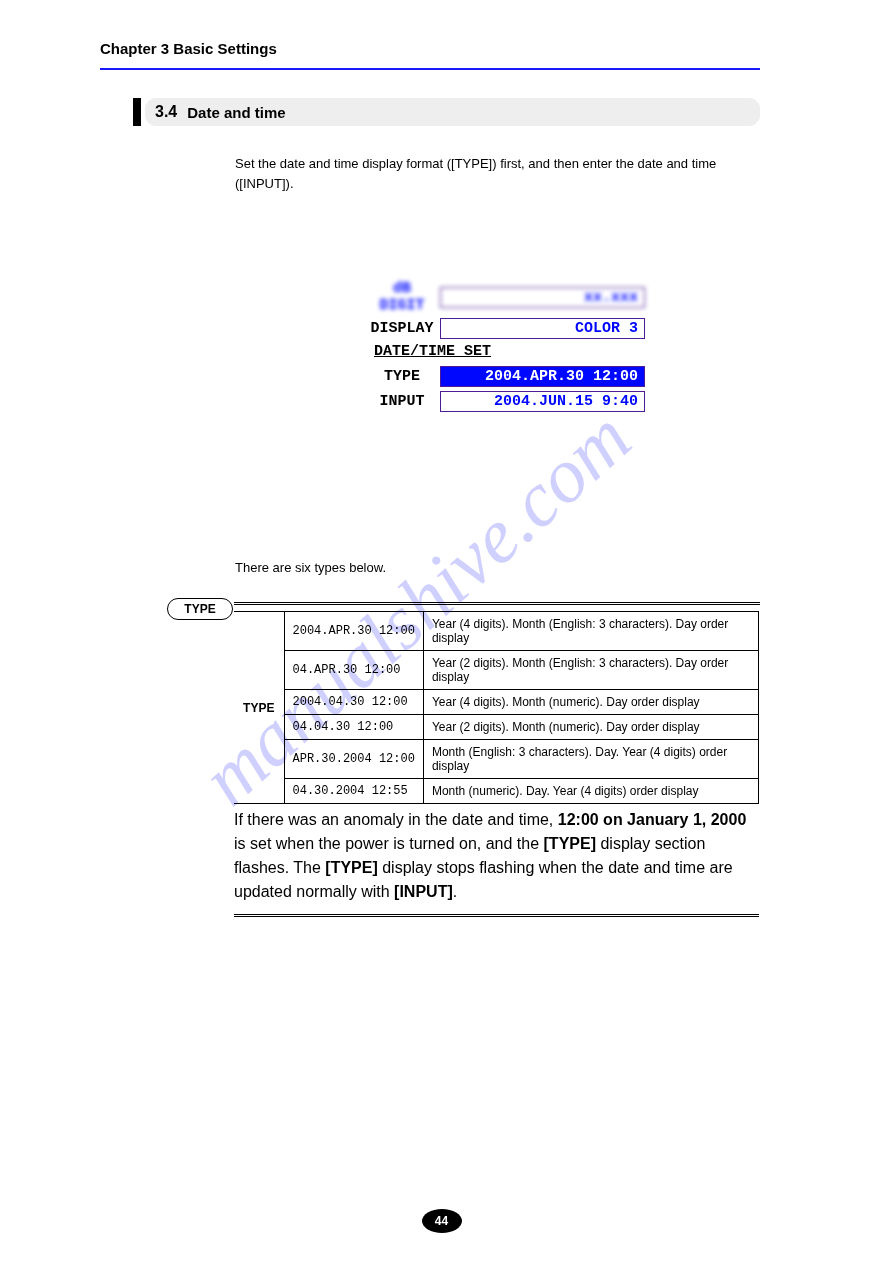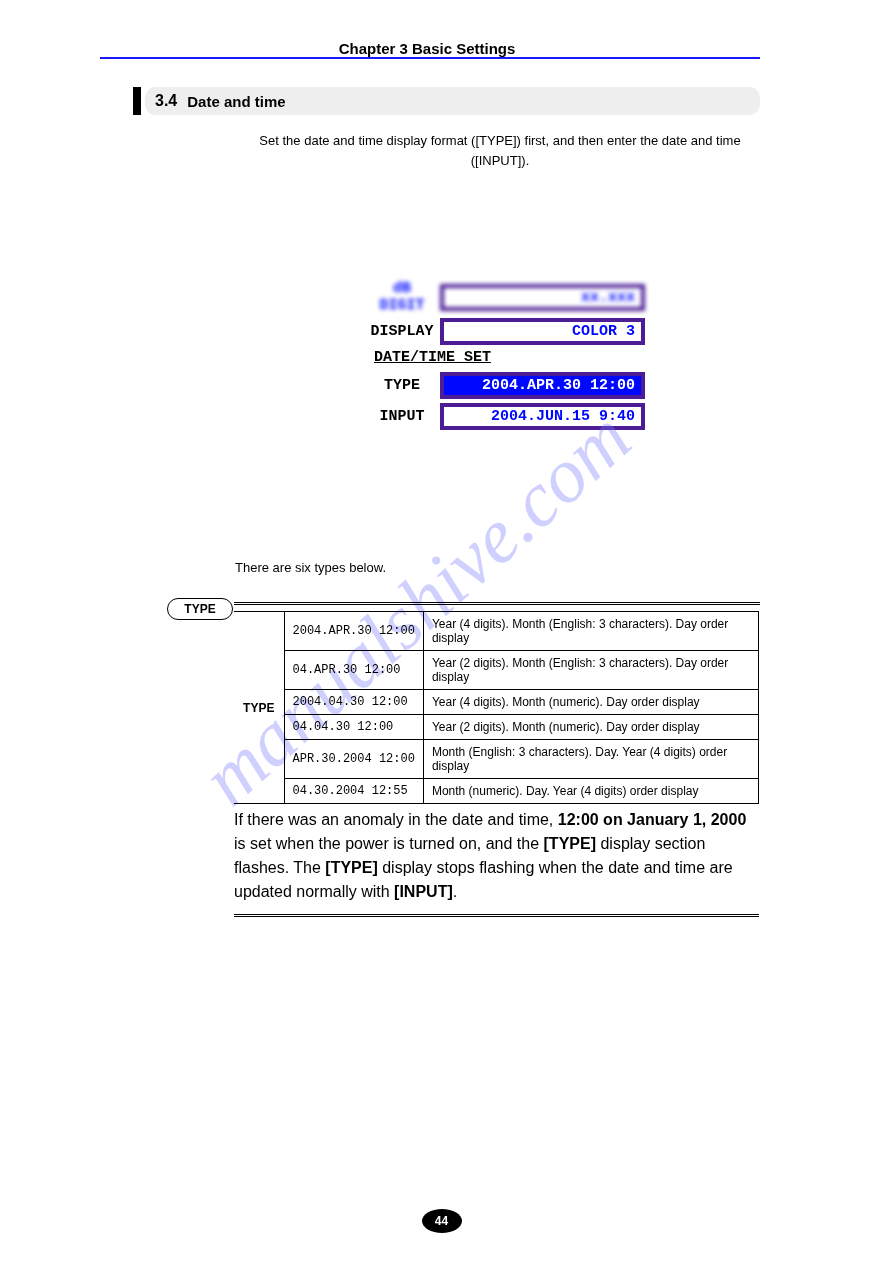--- a/index.html
+++ b/index.html
@@ -14,22 +14,22 @@
   .page {
     position: absolute;
     left: 100px;
     top: 40px;
     width: 660px;
   }
   .chapter-title {
     font-size: 15px;
     font-weight: bold;
     border-bottom: 2px solid #1a1aff;
-    padding-bottom: 0;
-    text-align: center;
+    padding-bottom: 11px;
+    text-align: left;
     padding-right: 6px;
     margin-bottom: 28px;
   }
   .section-bar {
     position: relative;
     background: #eee;
     height: 28px;
     display: flex;
     align-items: center;
     margin-left: 45px;
@@ -49,25 +49,24 @@
     font-weight: bold;
     font-size: 16px;
     margin-right: 10px;
   }
   .section-bar .title {
     font-weight: bold;
     font-size: 15px;
   }
   .body-text {
     margin-left: 135px;
-    margin-top: 16px;
+    margin-top: 28px;
     font-size: 13px;
     line-height: 1.55;
     width: 530px;
-    text-align: center;
   }
   .body-text p { margin-bottom: 6px; }
 
   
   .device-box {
     position: absolute;
     left: 370px;
     top: 280px;
     width: 275px;
     font-family: "Courier New", monospace;
@@ -80,21 +79,21 @@
     margin-bottom: 4px;
   }
   .row .lbl {
     text-align: center;
     padding-right: 6px;
     color: #000;
     flex: 0 0 70px;
     font-size: 15px;
   }
   .row .val {
-    border: 4px solid #4c1d95;
+    border: 1px solid #4c1d95;
     padding: 1px 6px;
     text-align: right;
     flex: 1;
     font-size: 15px;
   }
   .row .val.sel {
     background: #0007ff;
     color: #fff;
   }
   .row .val.norm { color: #0007ff; }

